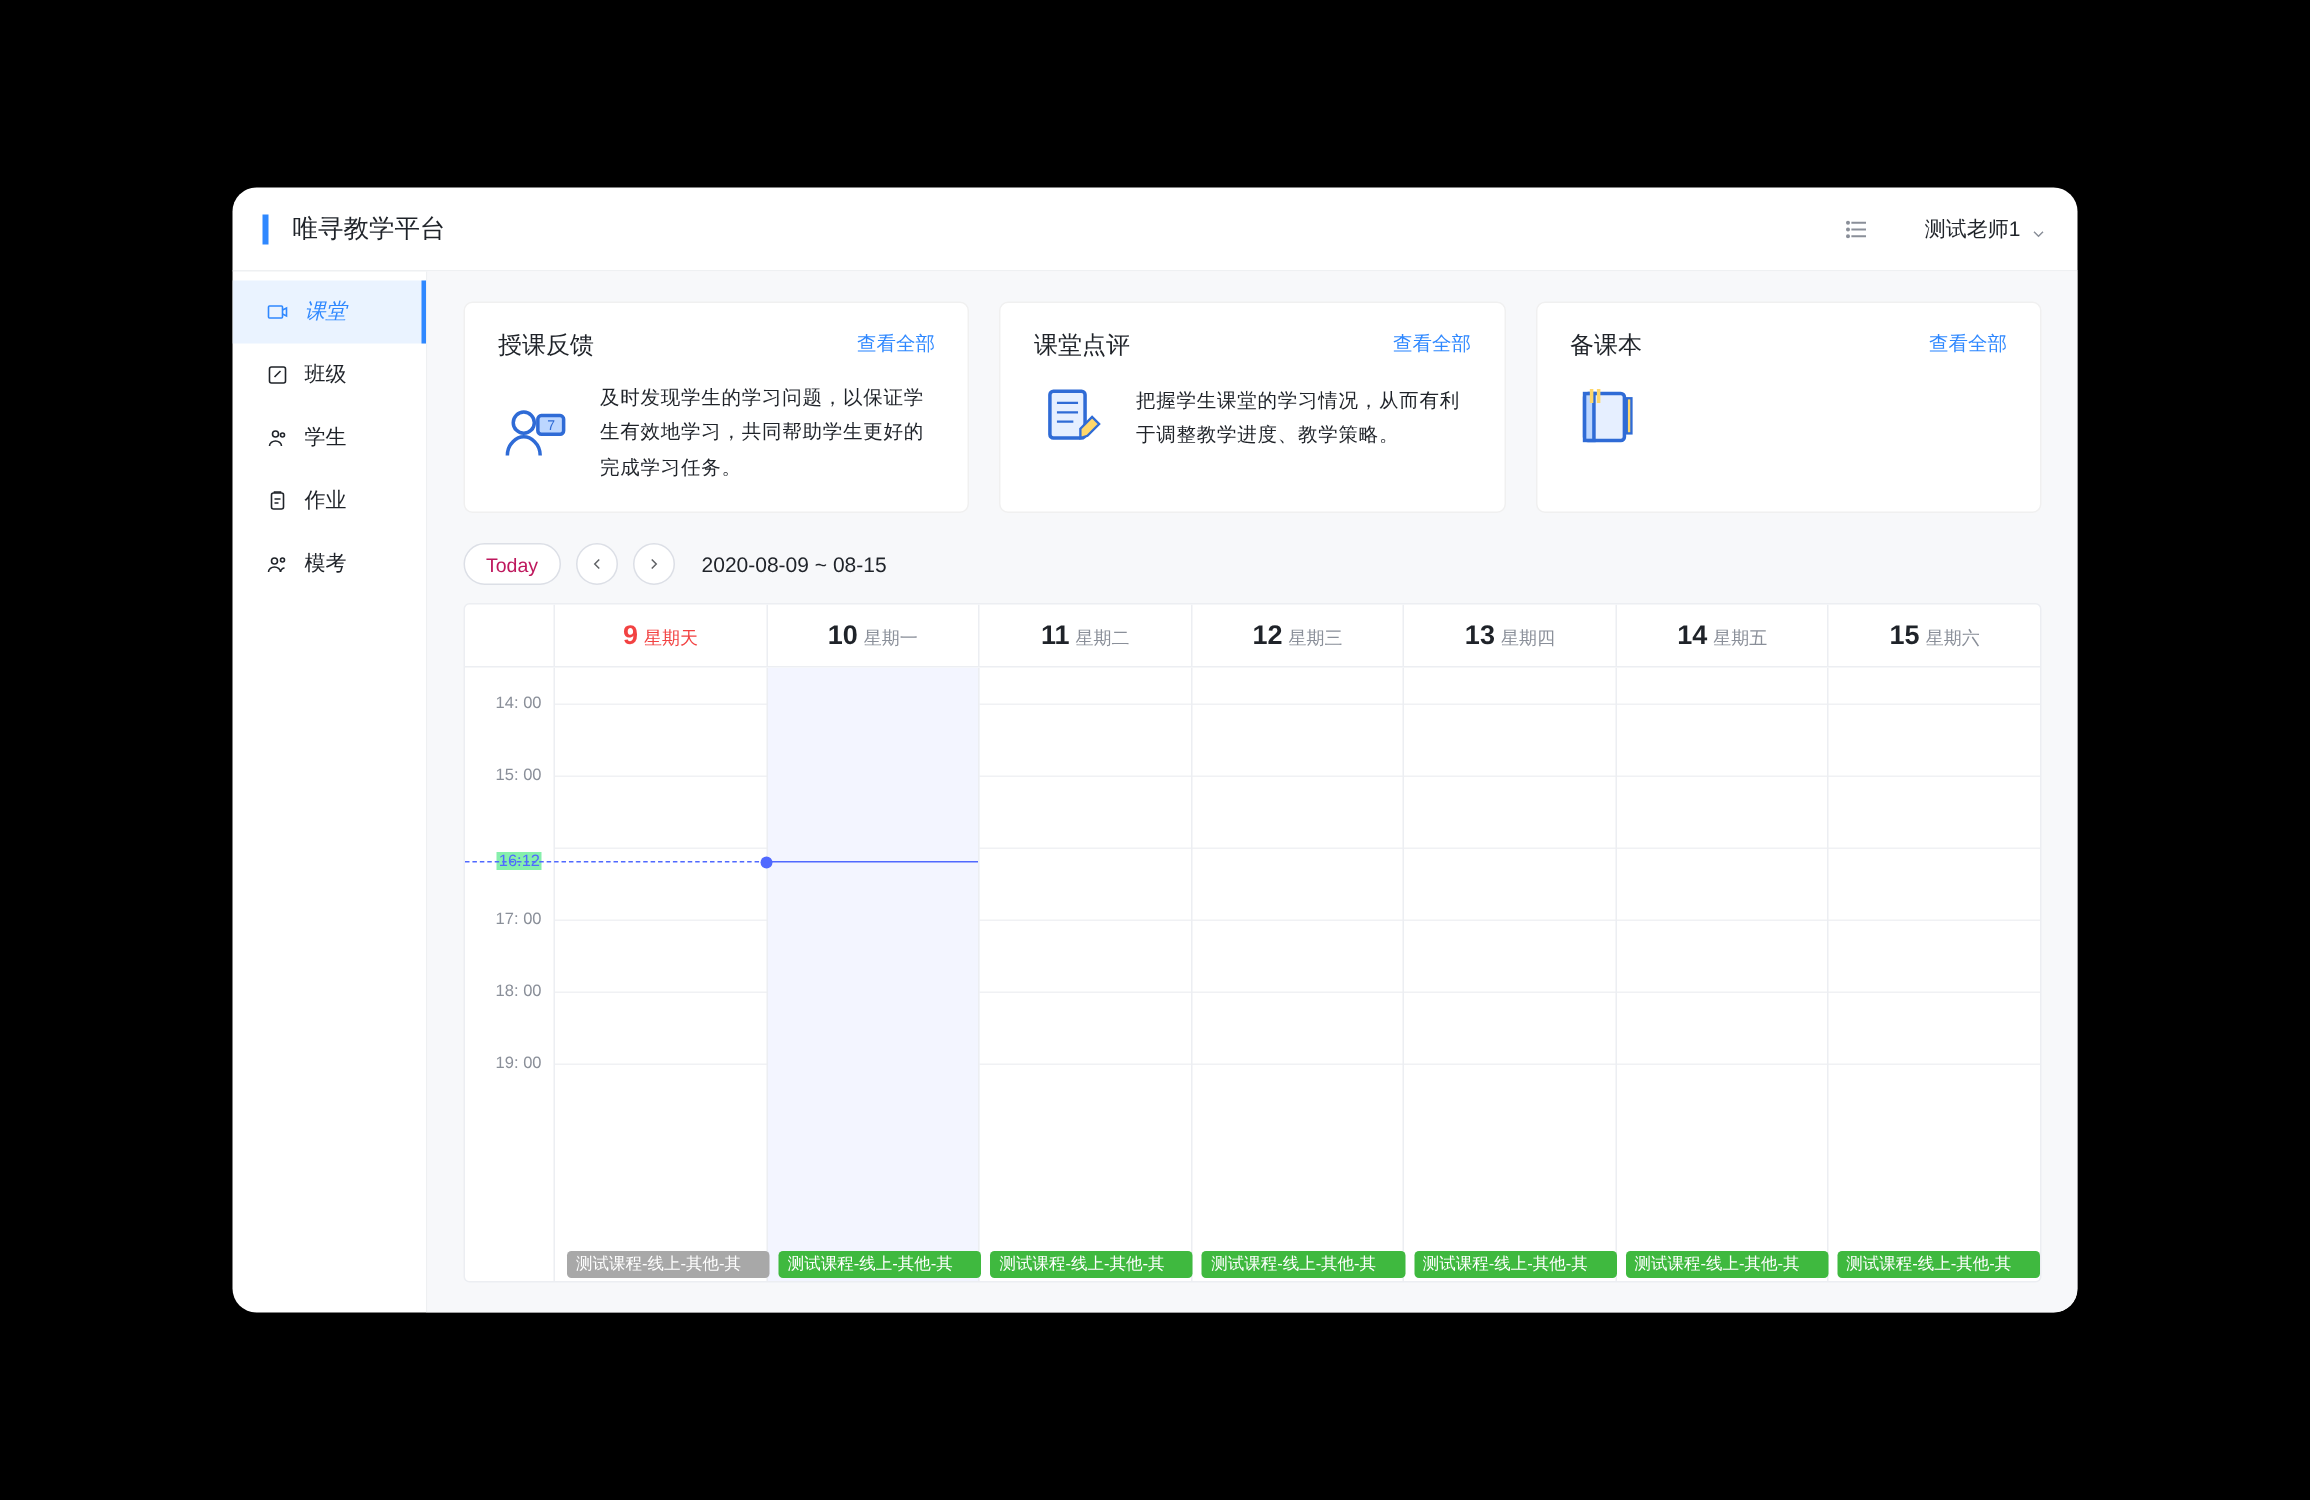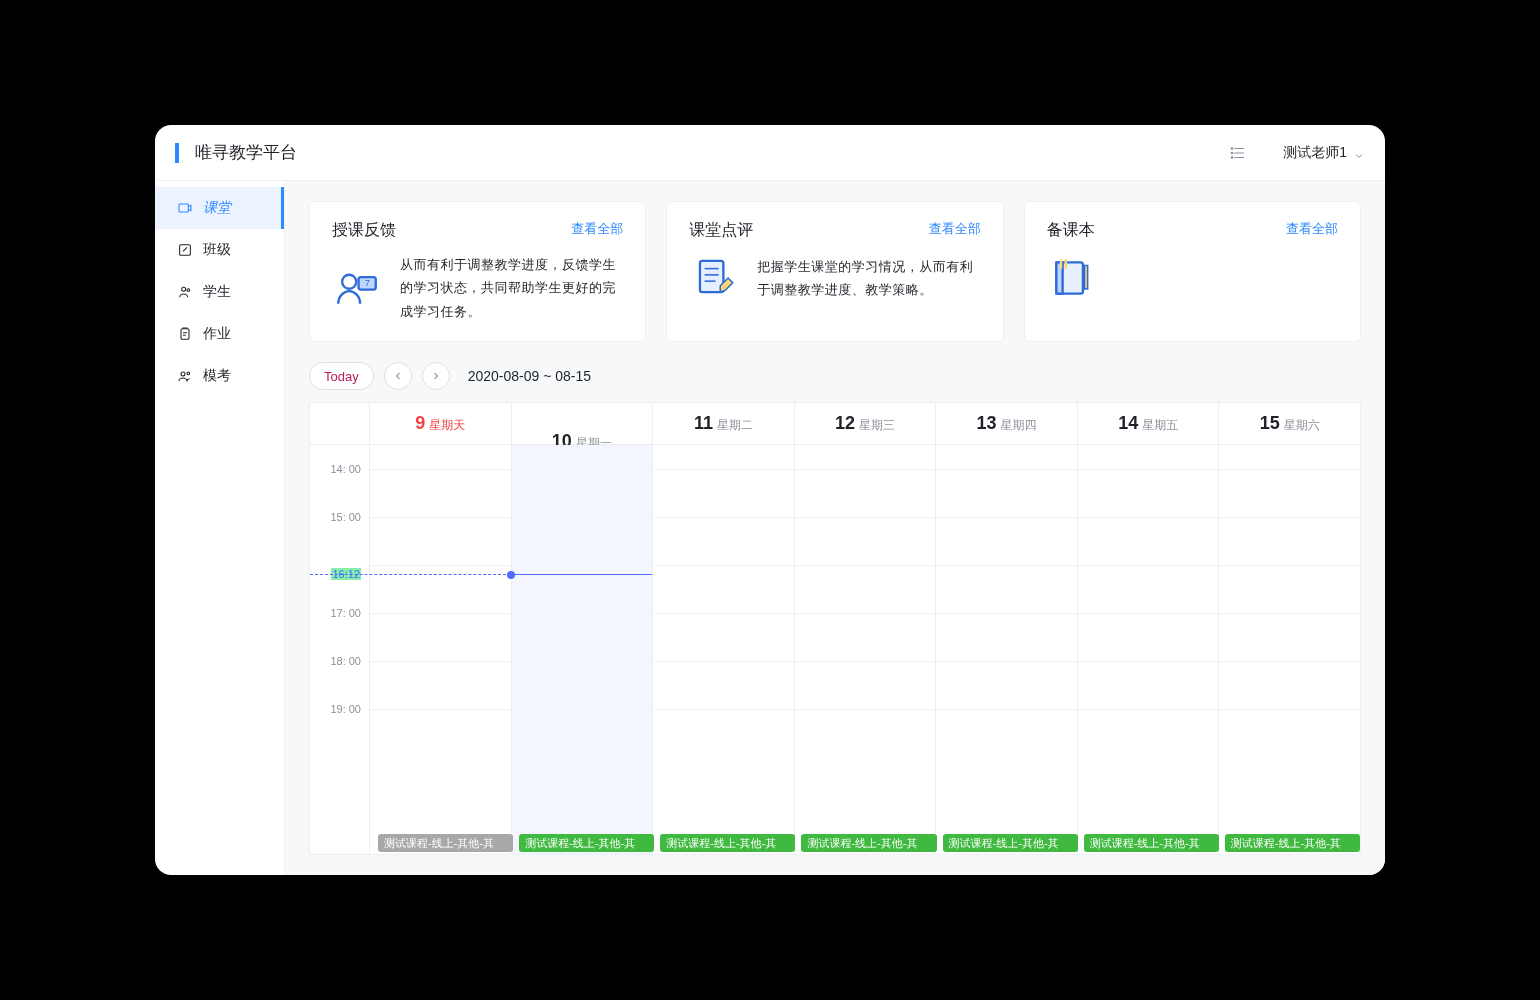--- a/index.html
+++ b/index.html
@@ -183,21 +183,21 @@
   align-items: baseline;
   justify-content: center;
   gap: 4px;
   padding-top: 10px;
 }
 .day-head:last-child { border-right: none; }
 .day-num { font-size: 18px; color: #1f2329; font-weight: 600; }
 .day-lbl { font-size: 12px; color: #8a8f99; }
 .day-head.today .day-num { color: #f24242; }
 .day-head.today .day-lbl { color: #f24242; }
-.day-head.current .day-num { color: #1f2329; margin-top: 18px; }
+.day-head.current .day-num { color: #1f2329; }
 
 .cal-grid {
   flex: 1;
   display: flex;
   position: relative;
   overflow: hidden;
 }
 .time-gutter {
   width: 60px;
   border-right: 1px solid #eceef2;
@@ -369,21 +369,21 @@
           </div>
           <div class="card-body">
             <div class="card-ic">
               <svg viewBox="0 0 64 64">
                   <circle cx="22" cy="24" r="9" fill="none" stroke="#2f6bd6" stroke-width="3"></circle>
                   <path d="M8 52c0-10 8-16 14-16s14 6 14 16" fill="none" stroke="#2f6bd6" stroke-width="3"></path>
                   <rect x="34" y="18" width="22" height="16" rx="3" fill="#bcd6ff" stroke="#2f6bd6" stroke-width="3"></rect>
                   <text x="42" y="30" font-size="12" fill="#2f6bd6">7</text>
                 </svg>
             </div>
-            <div class="card-desc">从而有利于调整教学进度，反馈学生的学习状态，共同帮助学生更好的完成学习任务。</div>
+            <div class="card-desc">及时发现学生的学习问题，以保证学生有效地学习，共同帮助学生更好的完成学习任务。</div>
           </div>
         </div>
         <div class="card">
           <div class="card-head">
             <div class="card-title">课堂点评</div>
             <div class="card-link">查看全部</div>
           </div>
           <div class="card-body">
             <div class="card-ic">
               <svg viewBox="0 0 64 64">

